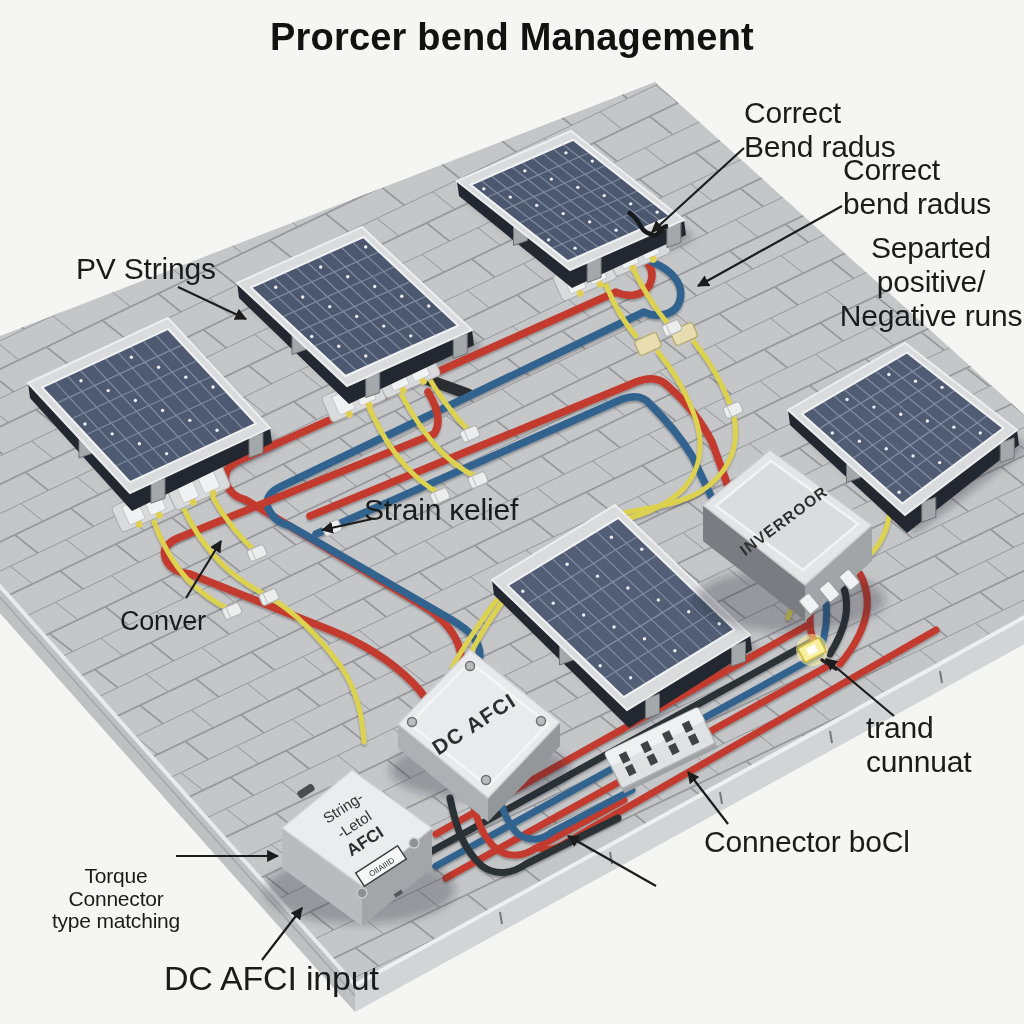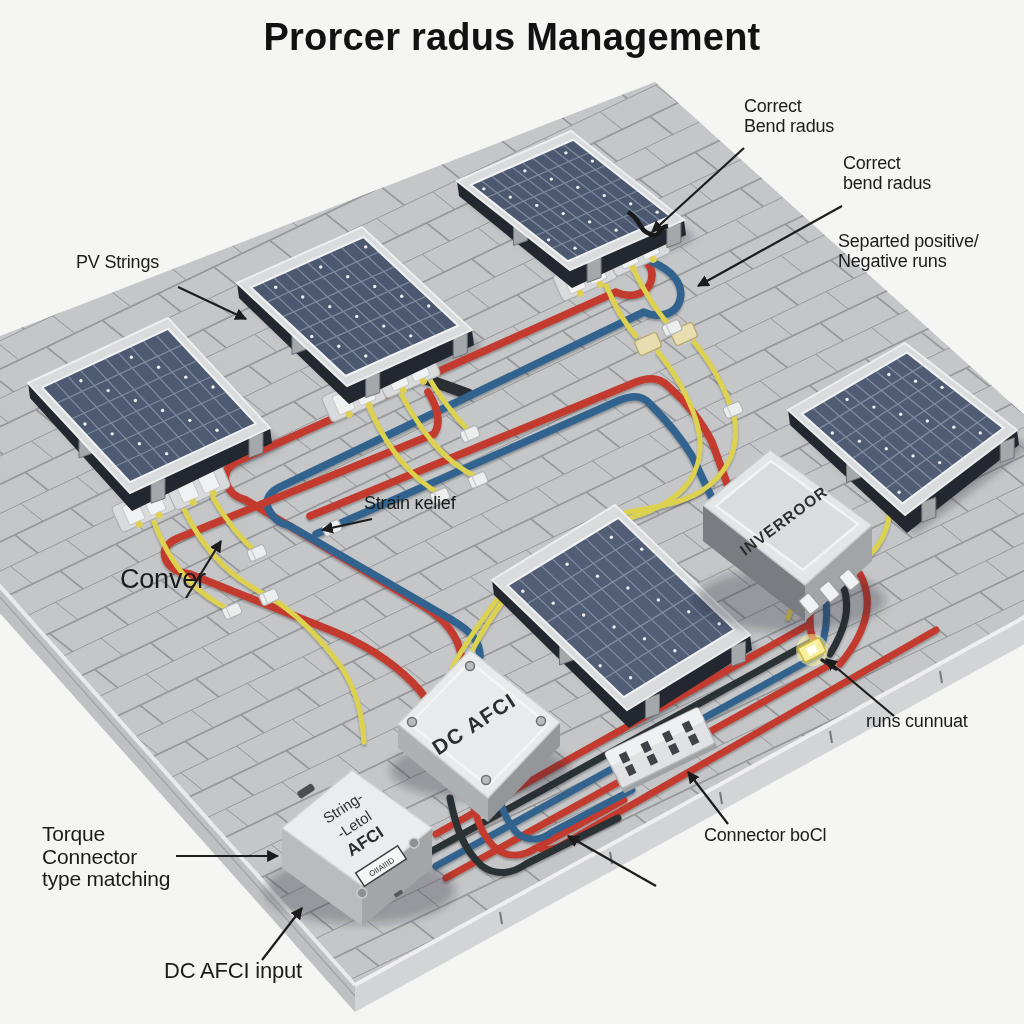--- a/index.html
+++ b/index.html
@@ -1,22 +1,22 @@
 <!DOCTYPE html>
 <html><head>
 <meta charset="utf-8">
 <style>
   html,body{margin:0;padding:0;background:#e9e9e7;}
   #stage{position:relative;width:1024px;height:1024px;overflow:hidden;
     background:#f5f5f3;font-family:"Liberation Sans","DejaVu Sans",sans-serif;}
   svg.scene{position:absolute;left:0;top:0;}
-  .label{position:absolute;color:#1b1b1b;font-size:18px;line-height:1.13;
+  .label{position:absolute;color:#1b1b1b;font-size:30px;line-height:1.13;
     white-space:pre-line;letter-spacing:-0.2px;}
   .label.sm{font-size:21px;line-height:1.08;}
-  .label.center{}
+  .label.center{text-align:center;}
   #title{position:absolute;left:0;top:16px;width:100%;text-align:center;
     font-size:38px;font-weight:bold;color:#121212;letter-spacing:0.2px;}
   .wiretxt{font-family:"Liberation Sans","DejaVu Sans",sans-serif;}
 </style>
 </head>
 <body>
 
 <div id="stage">
 
 <svg class="scene" width="1024" height="1024" viewBox="0 0 1024 1024">
@@ -418,30 +418,30 @@
     <line x1="372" y1="519" x2="322" y2="530" marker-end="url(#ah)"></line>
     <line x1="186" y1="598" x2="221" y2="541" marker-end="url(#ah)"></line>
     <line x1="894" y1="716" x2="826" y2="659" marker-end="url(#ah)"></line>
     <line x1="728" y1="824" x2="688" y2="772" marker-end="url(#ah)"></line>
     <line x1="656" y1="886" x2="568" y2="836" marker-end="url(#ah)"></line>
     <line x1="176" y1="856" x2="278" y2="856" marker-end="url(#ah)"></line>
     <line x1="262" y1="960" x2="302" y2="908" marker-end="url(#ah)"></line>
   </g>
 </svg>
 
-<div id="title">Prorcer radus Management</div>
+<div id="title">Prorcer bend Management</div>
 <div class="label" style="left:744px;top:96px">Correct
 Bend radus</div>
 <div class="label" style="left:843px;top:153px">Correct
 bend radus</div>
 <div class="label center" style="left:838px;top:231px">Separted positive/
 Negative runs</div>
 <div class="label" style="left:76px;top:252px">PV Strings</div>
 <div class="label" style="left:364px;top:493px">Strain ĸelief</div>
-<div class="label" style="left:120px;top:564px;font-size:27px">Conver</div>
-<div class="label" style="left:866px;top:711px">runs cunnuat</div>
+<div class="label" style="left:120px;top:606px;font-size:27px">Conver</div>
+<div class="label" style="left:866px;top:711px">trand cunnuat</div>
 <div class="label" style="left:704px;top:825px">Connector boCl</div>
-<div class="label sm center" style="left:42px;top:823px;width:148px">Torque
+<div class="label sm center" style="left:42px;top:865px;width:148px">Torque
 Connector
 type matching</div>
-<div class="label" style="left:164px;top:959px;font-size:22px">DC AFCI input</div>
+<div class="label" style="left:164px;top:959px;font-size:34px">DC AFCI input</div>
 
 </div>
 
 </body></html>

